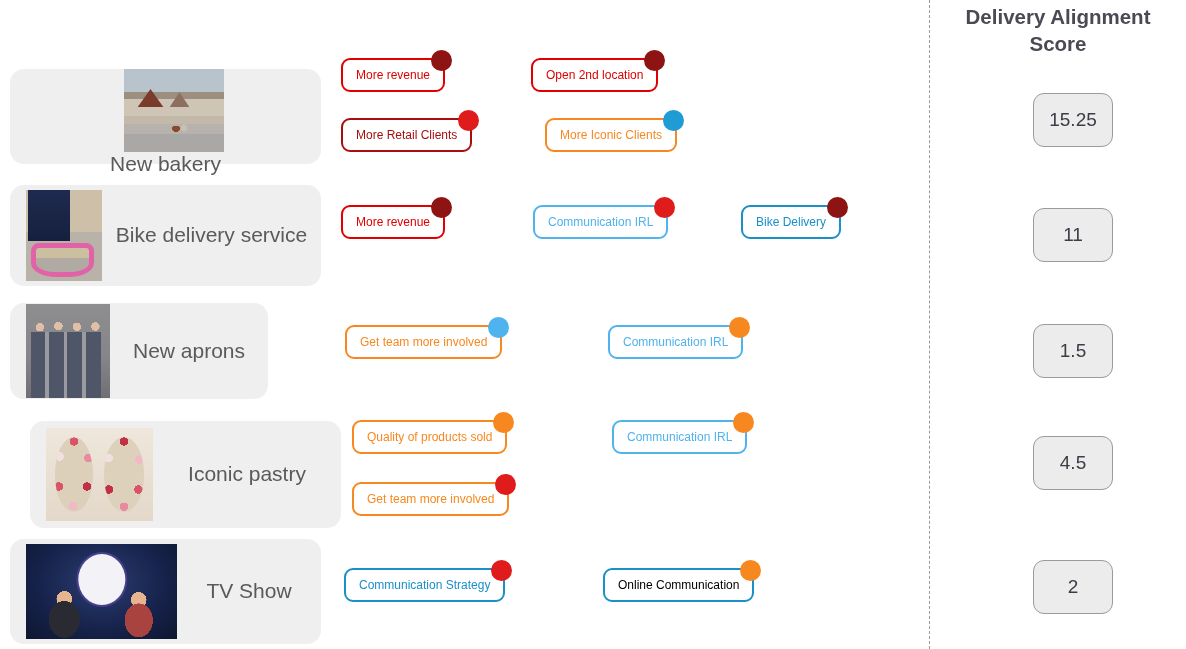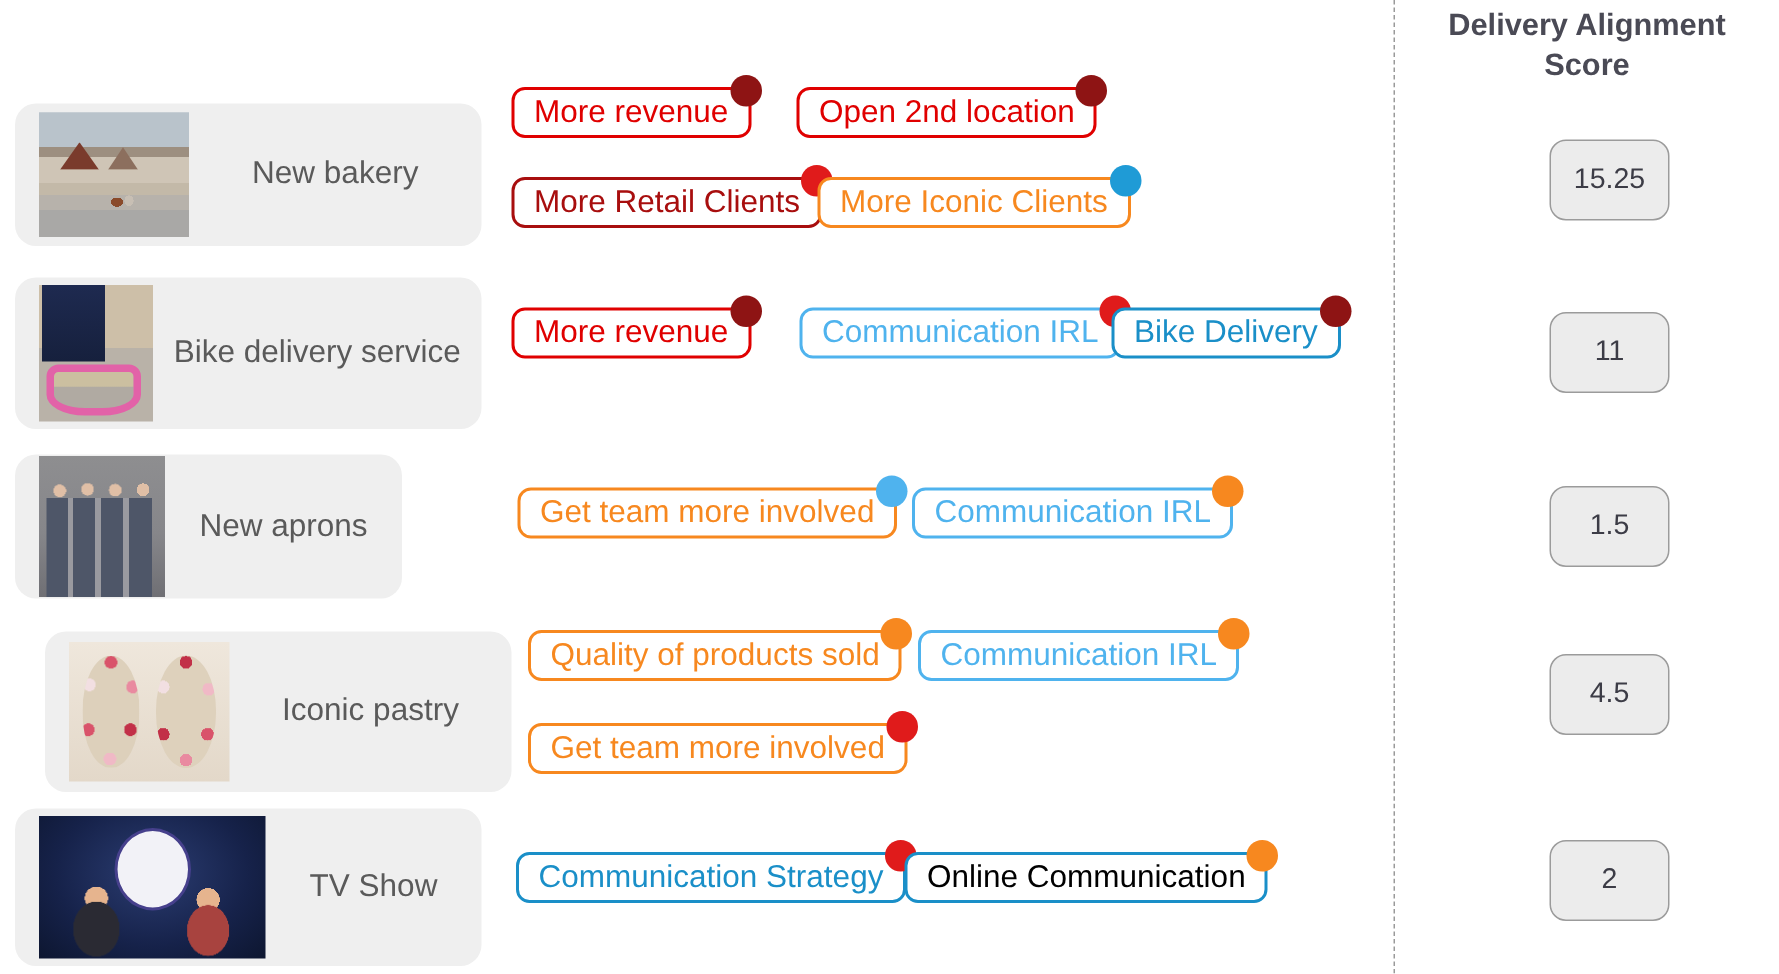--- a/index.html
+++ b/index.html
@@ -70,21 +70,21 @@
     position: relative;
     display: inline-flex;
     align-items: center;
     justify-content: center;
     height: 34px;
     padding: 0 13px;
     border-style: solid;
     border-width: 2.5px;
     border-radius: 9px;
     background: #ffffff;
-    font-size: 21px;
+    font-size: 12px;
     white-space: nowrap;
     box-sizing: border-box;
     font-family: "Liberation Sans", sans-serif;
   }
 
   .tag .dot {
     position: absolute;
     width: 21px;
     height: 21px;
     border-radius: 50%;
@@ -286,21 +286,21 @@
       radial-gradient(circle 11px at 22% 18%, #e6b48e 0 70%, transparent 71%),
       radial-gradient(circle 11px at 78% 20%, #e6b48e 0 70%, transparent 71%);
   }
 </style>
 </head>
 <body>
 
 <div id="board">
 
   <div id="rows-area">
-      <div class="project-card" style="top: 69px; height: 95px; width: 311px;">
+      <div class="project-card" style="top: 69px; height: 95px; width: 311px; flex-direction: column;">
         <div class="thumb th-bakery" style="width: 100px; height: 83px; margin-left: 16px;"></div>
         <div class="project-name">New bakery</div>
       </div>
       <div class="tag-line" style="top: 58px; left: 341px;">
         <div class="tag" style="border-color: rgb(224, 0, 0); color: rgb(224, 0, 0); position: absolute; left: 0px;">
           <span>More revenue</span>
           <span class="dot" style="background: rgb(142, 20, 20);"></span>
         </div>
         <div class="tag" style="border-color: rgb(224, 0, 0); color: rgb(224, 0, 0); position: absolute; left: 190px;">
           <span>Open 2nd location</span>

